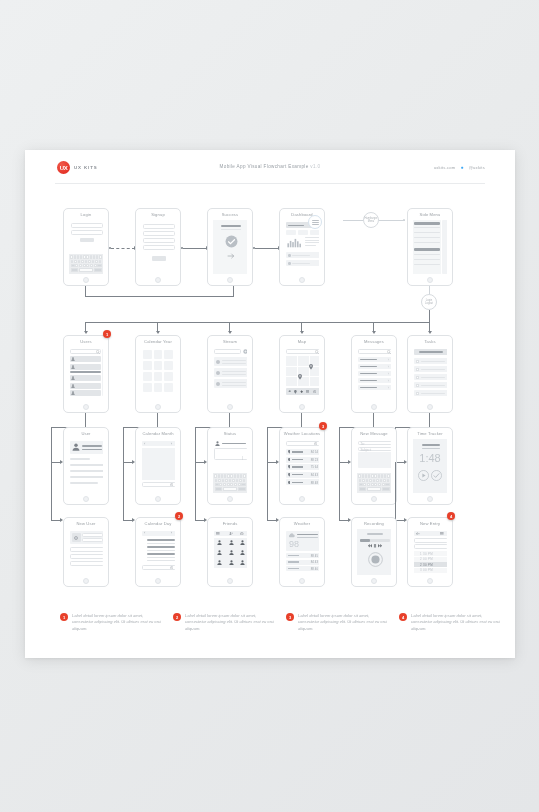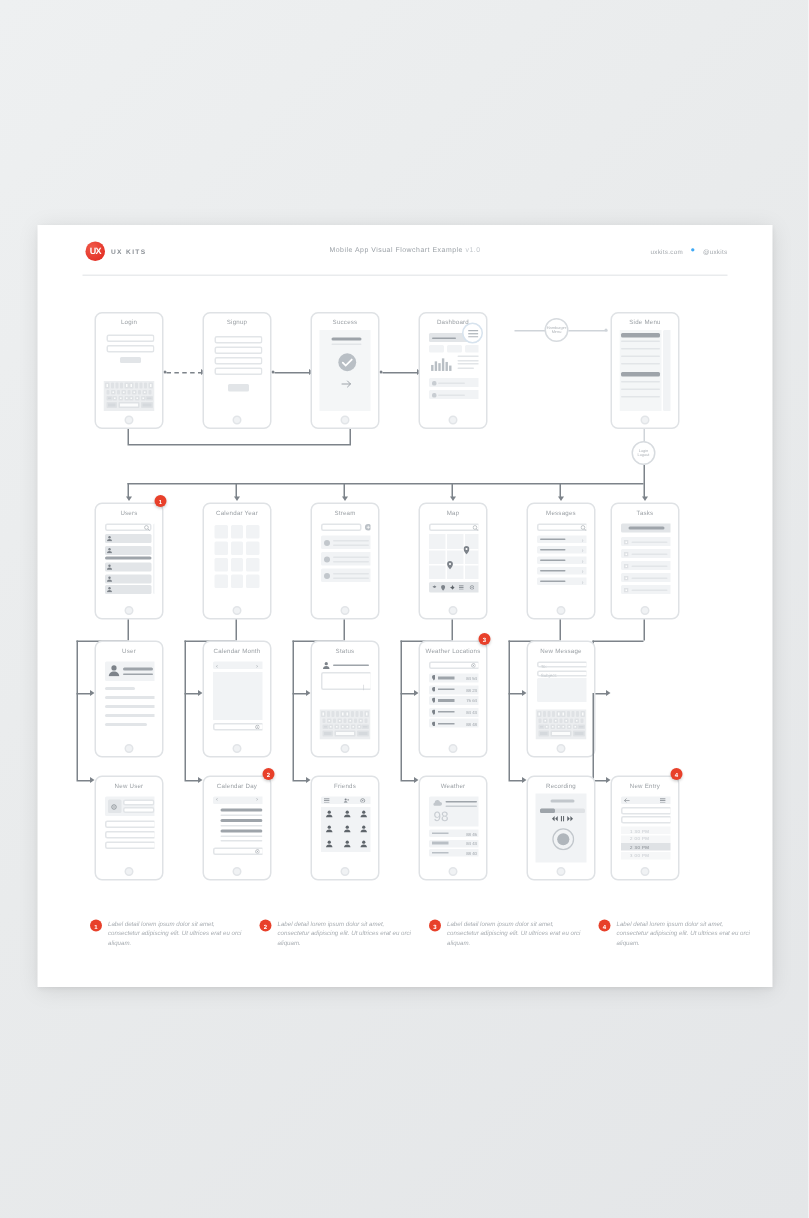--- a/index.html
+++ b/index.html
@@ -703,20 +703,37 @@
         <div class="kb-row">
           <div class="key wide"></div>
               <div class="key sp"></div>
               <div class="key wide"></div>
         </div>
       </div>
     </div>
     <div class="home-btn"></div>
   </div>
 
+  <div class="phone" style="left:382px;top:277px;width:46px;height:78px;">
+    <div class="ph-title">Time Tracker</div>
+    <div class="ph-screen" style="background:#f1f3f5;">
+      <div class="bar-k" style="position:absolute;left:9px;top:5px;width:18px;height:1.8px;"></div>
+      <div class="bar-d" style="position:absolute;left:9px;top:8.5px;width:18px;height:1.4px;background:#c8cdd2;"></div>
+      <div style="position:absolute;left:0;right:0;top:13px;text-align:center;font-size:11px;color:#c2c7cc;font-weight:300;">1:48</div>
+      <svg viewBox="0 0 24 24" width="11" height="11" style="position:absolute;left:5px;top:31px;">
+            <circle cx="12" cy="12" r="11" fill="none" stroke="#b9bfc5" stroke-width="1.5"></circle>
+            <path d="M9.5 7.5l7 4.5-7 4.5z" fill="#b9bfc5"></path>
+          </svg>
+      <svg viewBox="0 0 24 24" width="11" height="11" style="position:absolute;right:5px;top:31px;">
+            <circle cx="12" cy="12" r="11" fill="none" stroke="#b9bfc5" stroke-width="1.5"></circle>
+            <path d="M6.5 12.5l3.6 3.6L17.5 8" stroke="#b9bfc5" stroke-width="2" fill="none" stroke-linecap="round"></path>
+          </svg>
+    </div>
+    <div class="home-btn"></div>
+  </div>
 
   <div class="ln lnv" style="left:26px;top:312px;height:58px;"></div>
   <div class="ln lnh" style="left:26px;top:370px;width:10px;"></div>
   <div class="arrow" style="left:35px;top:368px;"></div>
   <div class="ln lnv" style="left:98px;top:312px;height:58px;"></div>
   <div class="ln lnh" style="left:98px;top:370px;width:10px;"></div>
   <div class="arrow" style="left:107px;top:368px;"></div>
   <div class="ln lnv" style="left:170px;top:312px;height:58px;"></div>
   <div class="ln lnh" style="left:170px;top:370px;width:10px;"></div>
   <div class="arrow" style="left:179px;top:368px;"></div>

